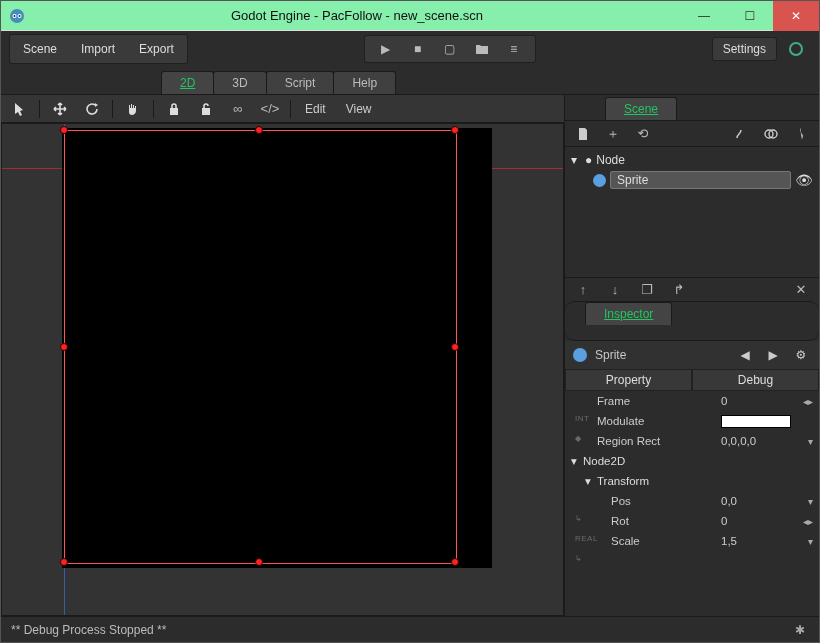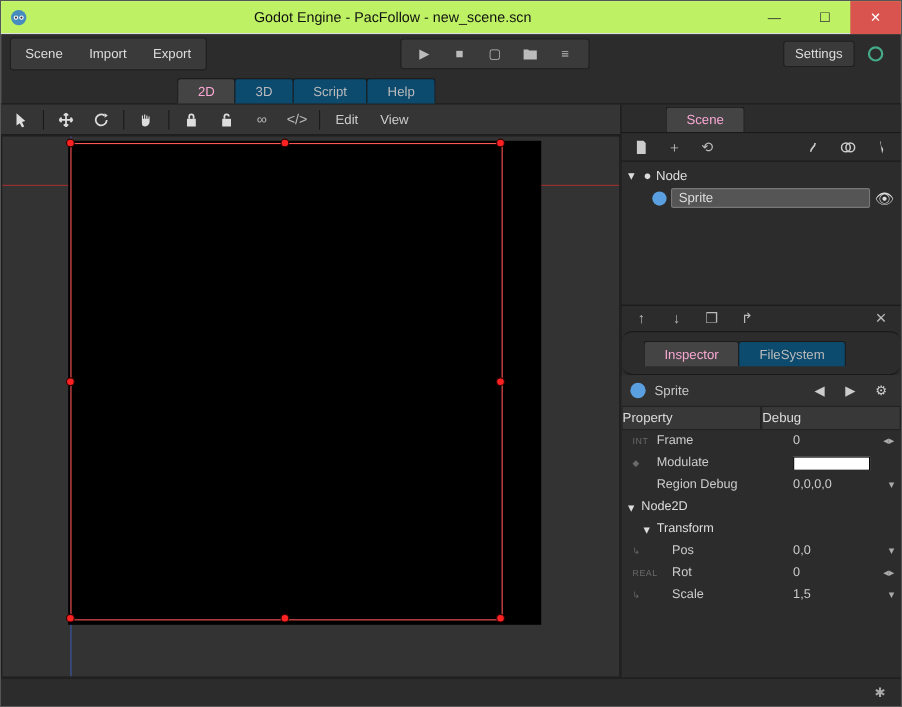--- a/index.html
+++ b/index.html
@@ -1,37 +1,37 @@
 <!DOCTYPE html>
 <html><head>
 <meta charset="utf-8">
 <style>
   * { box-sizing: border-box; margin: 0; padding: 0; font-family: "Segoe UI", Arial, sans-serif; }
   body { background: #fff; width: 820px; height: 643px; overflow: hidden; font-size: 12px; color: #c8c8c8; }
   .window { width: 820px; height: 643px; border: 1px solid #555; display: flex; flex-direction: column; background:#fff;}
   
-  .titlebar { height: 30px; background: #bef264; display: flex; align-items: center; padding-left: 8px; border-bottom: 1px solid #ddd;}
+  .titlebar { height: 30px; background: #86efac; display: flex; align-items: center; padding-left: 8px; border-bottom: 1px solid #ddd;}
   .titlebar .app-icon { width: 16px; height: 16px; margin-right: 8px; }
   .titlebar .title { flex: 1; text-align: center; color: #111; font-size: 13px; }
   .winbtns { display: flex; }
   .winbtn { width: 46px; height: 30px; display: flex; align-items: center; justify-content: center; color: #333; font-size: 12px;}
   .winbtn.close { background: #d9534f; color: #fff; }
   
   .editor { flex: 1; background: #2c2c2c; display: flex; flex-direction: column; }
   
   .toprow { height: 36px; display: flex; align-items: center; padding: 4px 8px; gap: 4px;}
   .btn { background: #3a3a3a; border: 1px solid #1f1f1f; border-radius: 3px; color: #ddd; padding: 4px 10px; font-size: 12px; display:inline-flex; align-items:center; gap:4px;}
   .btn.flat { background: transparent; border: 1px solid transparent; }
   .group { display:flex; gap: 2px; background:#3a3a3a; border-radius:3px; border:1px solid #1f1f1f; padding:2px;}
   .iconbtn { width: 30px; height: 22px; background: transparent; border: none; display:inline-flex; align-items:center; justify-content:center; color:#bbb; font-size:12px;}
   .spacer { flex: 1; }
   
   .wstabs { height: 28px; display:flex; align-items:flex-end; padding-left: 160px; gap: 0; border-bottom: 1px solid #1a1a1a;}
-  .tab { padding: 4px 18px; background:#0c4a6e; border:1px solid #1a1a1a; border-bottom:none; margin-right:-1px; color:#bbb; font-size:12px; border-radius:3px 3px 0 0;}
-  .tab.active { background:#444; color:#f9a8d4; }
+  .tab { padding: 4px 18px; background:#404040; border:1px solid #1a1a1a; border-bottom:none; margin-right:-1px; color:#bbb; font-size:12px; border-radius:3px 3px 0 0;}
+  .tab.active { background:#444; color:#22c55e;text-decoration:underline; }
   
   .body { flex:1; display:flex; overflow:hidden;}
   .center { flex:1; display:flex; flex-direction:column; background:#2c2c2c; min-width:0;}
   
   .canvtb { height: 28px; background:#353535; display:flex; align-items:center; padding:0 6px; gap:8px; border-bottom:1px solid #1a1a1a;}
   .canvtb .sep { width:1px; height:18px; background:#1a1a1a; }
   .tbtn { width:24px; height:22px; display:inline-flex; align-items:center; justify-content:center; color:#bbb; font-size:13px;}
   .tlabel { color:#ccc; padding:0 6px; font-size:12px;}
   
   .viewport { flex:1; background:#333; position:relative; overflow:hidden; border:1px solid #1a1a1a;}
@@ -47,31 +47,31 @@
   .scenetb { height:26px; display:flex; align-items:center; padding:0 6px; gap:6px; color:#bbb; border-bottom:1px solid #1a1a1a;}
   .scenetb .spacer{flex:1;}
   .tree { padding:4px 6px; height:130px; overflow:auto;}
   .tree-row { display:flex; align-items:center; gap:4px; padding:2px 0; color:#ddd; font-size:12px;}
   .tree-row .chev { width:10px; display:inline-block;}
   .tree-row.child { padding-left:22px;}
   .tree-row .sel { background:#555; border:1px solid #777; border-radius:2px; padding:1px 6px; flex:1;}
   .eye { color:#ddd; font-size:14px;}
   .scenebtm { height:24px; display:flex; align-items:center; padding:0 6px; gap:8px; border-top:1px solid #1a1a1a;}
   
-  .insp-tabs { height:40px; display:flex; align-items:center; padding-left:20px; border-top:1px solid #1a1a1a; border-bottom:1px solid #1a1a1a;border-radius:10px;}
+  .insp-tabs { height:40px; display:flex; align-items:flex-start; padding-left:20px; border-top:1px solid #1a1a1a; border-bottom:1px solid #1a1a1a;border-radius:10px;}
   .insp-head { height:28px; display:flex; align-items:center; padding:0 8px; gap:8px; background:#313131;}
   .insp-head .smiley { width:14px; height:14px; background:#5aa0e0; border-radius:50%;}
   .insp-head .spacer{flex:1;}
   .navbtn { width:20px; height:20px; display:inline-flex; align-items:center; justify-content:center; color:#ccc;}
   .prophdr { display:flex; background:#383838; color:#ddd; font-size:12px;}
-  .prophdr > div { flex:1; text-align:left; padding:3px 0; border:1px solid #222;}
+  .prophdr > div { flex:1; text-align:center; padding:3px 0; border:1px solid #222;}
   .props { overflow:auto; font-size:11.5px; color:#ccc;}
   .prow { display:flex; align-items:center; padding:1px 6px; height:20px;}
   .prow .k { flex:1; padding-left:26px; position:relative;}
-  .prow .hint { position:absolute; left:4px; top:2px; font-size:8px; color:#6a6a6a; letter-spacing:0.5px;}
+  .prow .hint { position:absolute; left:4px; top:19px; font-size:8px; color:#6a6a6a; letter-spacing:0.5px;}
   .prow .v { width:92px; display:flex; align-items:center; gap:4px;}
   .swatch { width:70px; height:13px; background:#fff; border:1px solid #000;}
   .chk { width:11px; height:11px; border:1px solid #777; background:#2a2a2a;}
   .dd { color:#aaa; font-size:10px;}
   .grow { display:flex; align-items:center; padding:1px 6px; height:20px; color:#ddd;}
   .grow .ar{ width:12px; display:inline-block;}
   .grow.g2 { padding-left:20px;}
   
   .status { height:26px; background:#2c2c2c; border-top:1px solid #1a1a1a; display:flex; align-items:center; padding:0 10px; color:#bbb; font-size:12px;}
   .status .spacer{flex:1;}
@@ -309,21 +309,20 @@
           <span class="tbtn">↑</span>
           <span class="tbtn">↓</span>
           <span class="tbtn">❐</span>
           <span class="tbtn">↱</span>
           <span class="spacer"></span>
           <span class="tbtn">✕</span>
         </div>
 
         <div class="insp-tabs">
           <div class="tab active">Inspector</div>
-          <div class="tab">FileSystem</div>
         </div>
 
         <div class="insp-head">
           <span class="smiley"></span>
           <span>Sprite</span>
           <span class="spacer"></span>
           <span class="navbtn">◀</span>
           <span class="navbtn">▶</span>
           <span class="navbtn">⚙</span>
         </div>
@@ -342,21 +341,21 @@
                 <span class="dd">◂▸</span>
               </div>
           </div>
           <div class="prow">
             <div class="k"><span class="hint">◆</span><span>Modulate</span></div>
             <div class="v">
                 <span class="swatch"></span>
               </div>
           </div>
           <div class="prow">
-            <div class="k"><span>Region Debug</span></div>
+            <div class="k"><span>Region Rect</span></div>
             <div class="v">
                 <span>0,0,0,0</span>
                 <span class="spacer"></span>
                 <span class="dd">▾</span>
               </div>
           </div>
 
           <div class="grow">
               <span class="ar">▾</span>
               <span>Node2D</span>
@@ -388,17 +387,18 @@
                 <span>1,5</span>
                 <span class="spacer"></span>
                 <span class="dd">▾</span>
               </div>
           </div>
         </div>
       </div>
     </div>
 
     <div class="status">
+      <span>** Debug Process Stopped **</span>
       <span class="spacer"></span>
       <span class="spin">✱</span>
     </div>
   </div>
 </div>
 
 </body></html>

